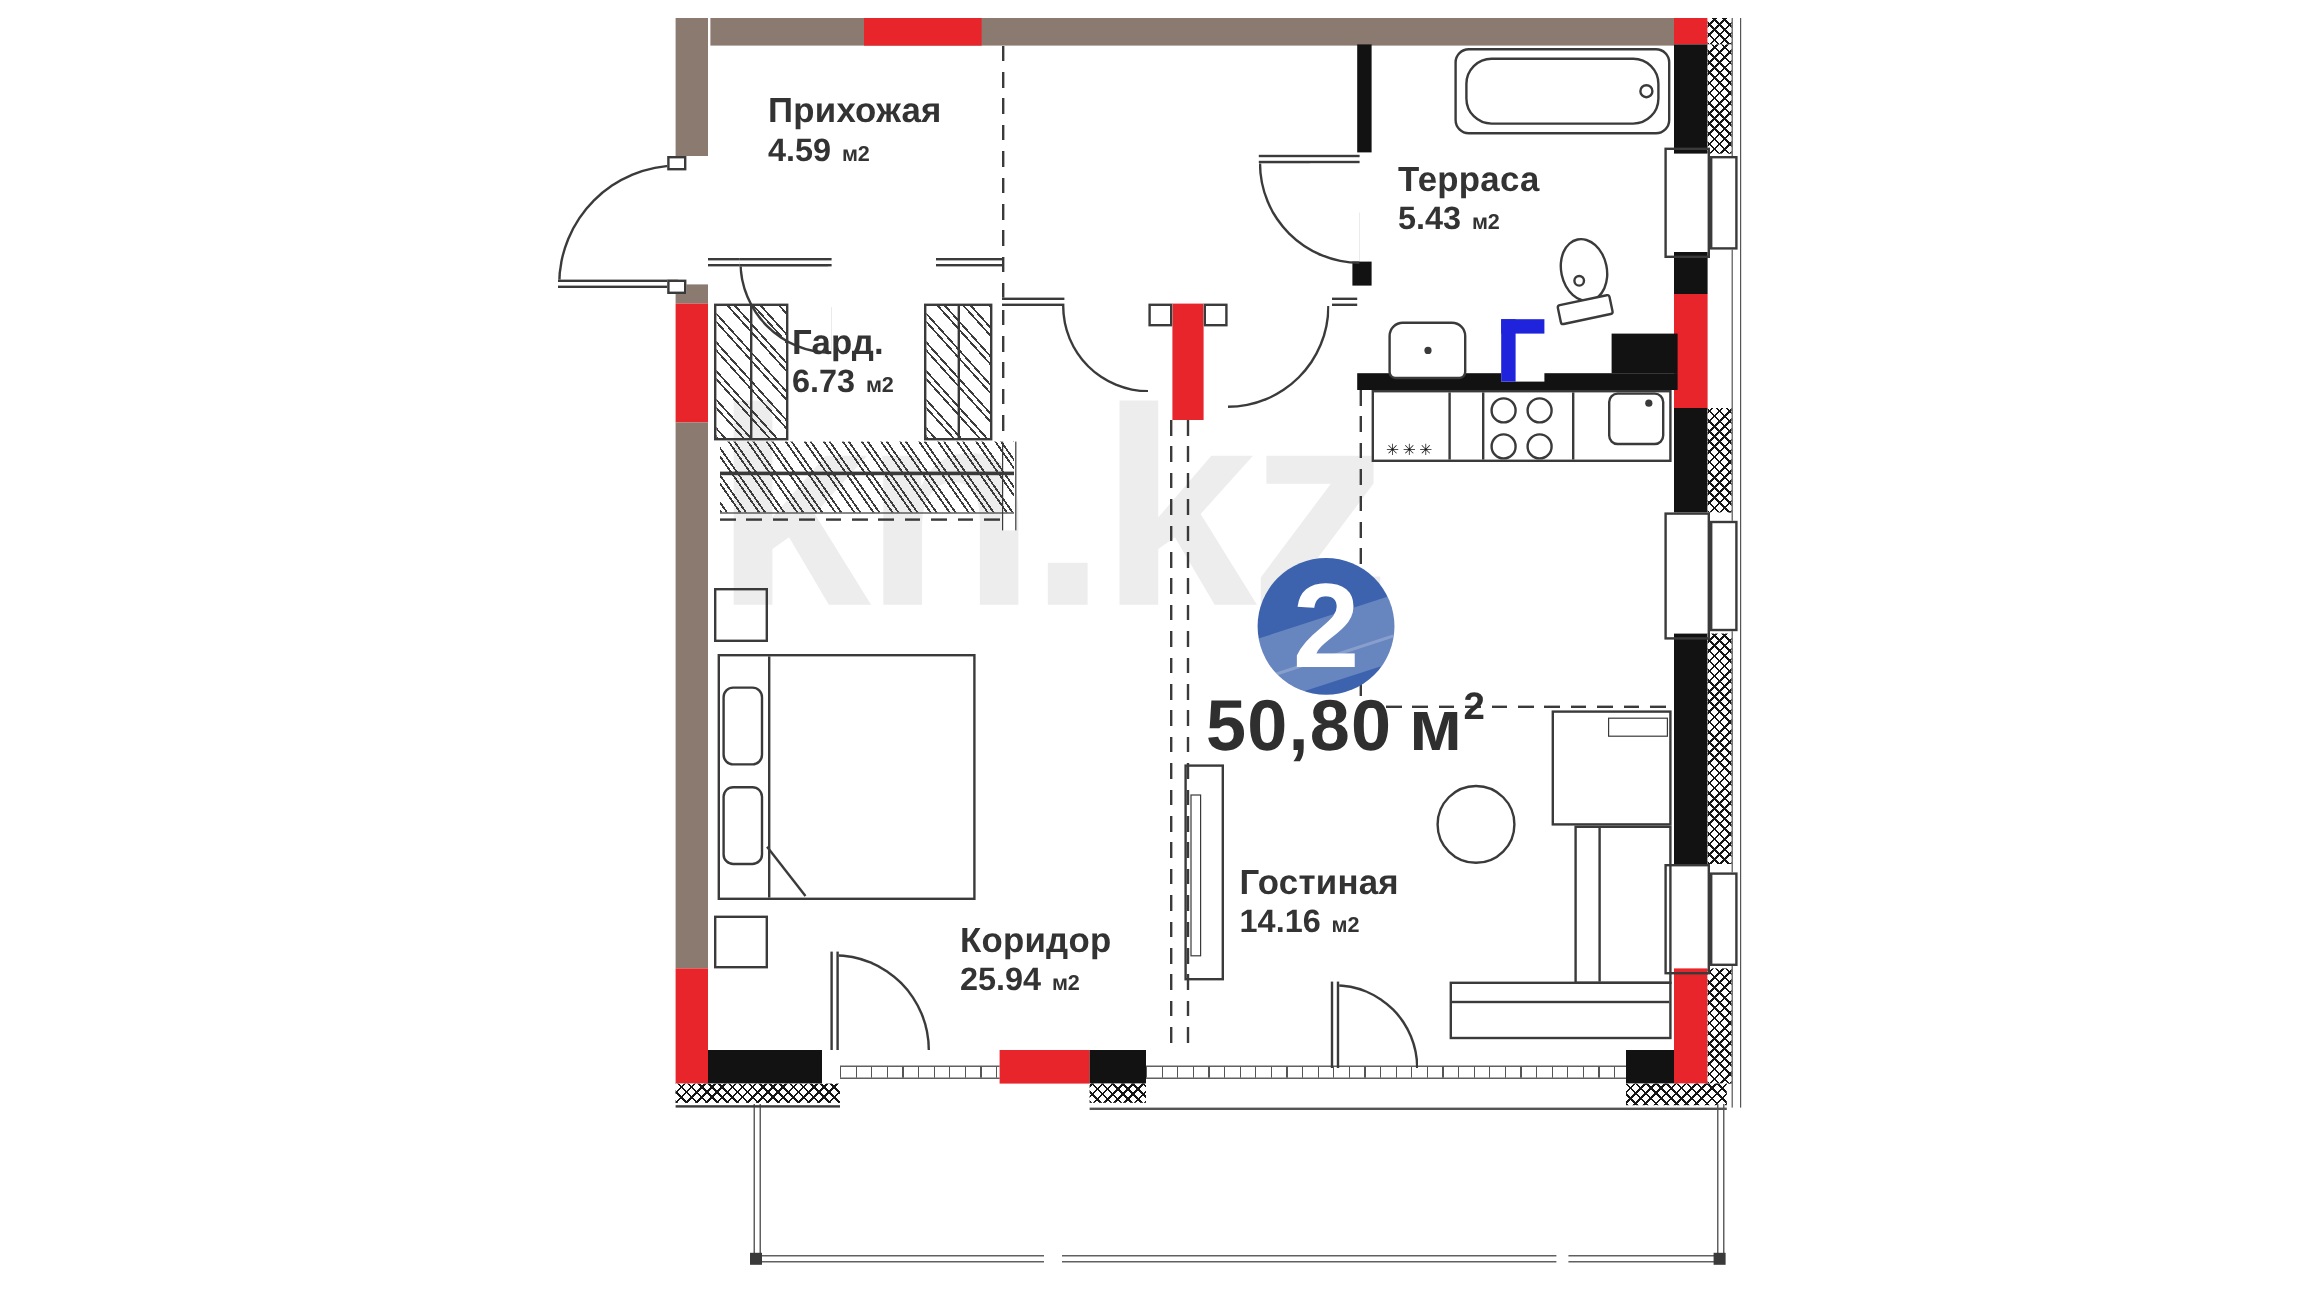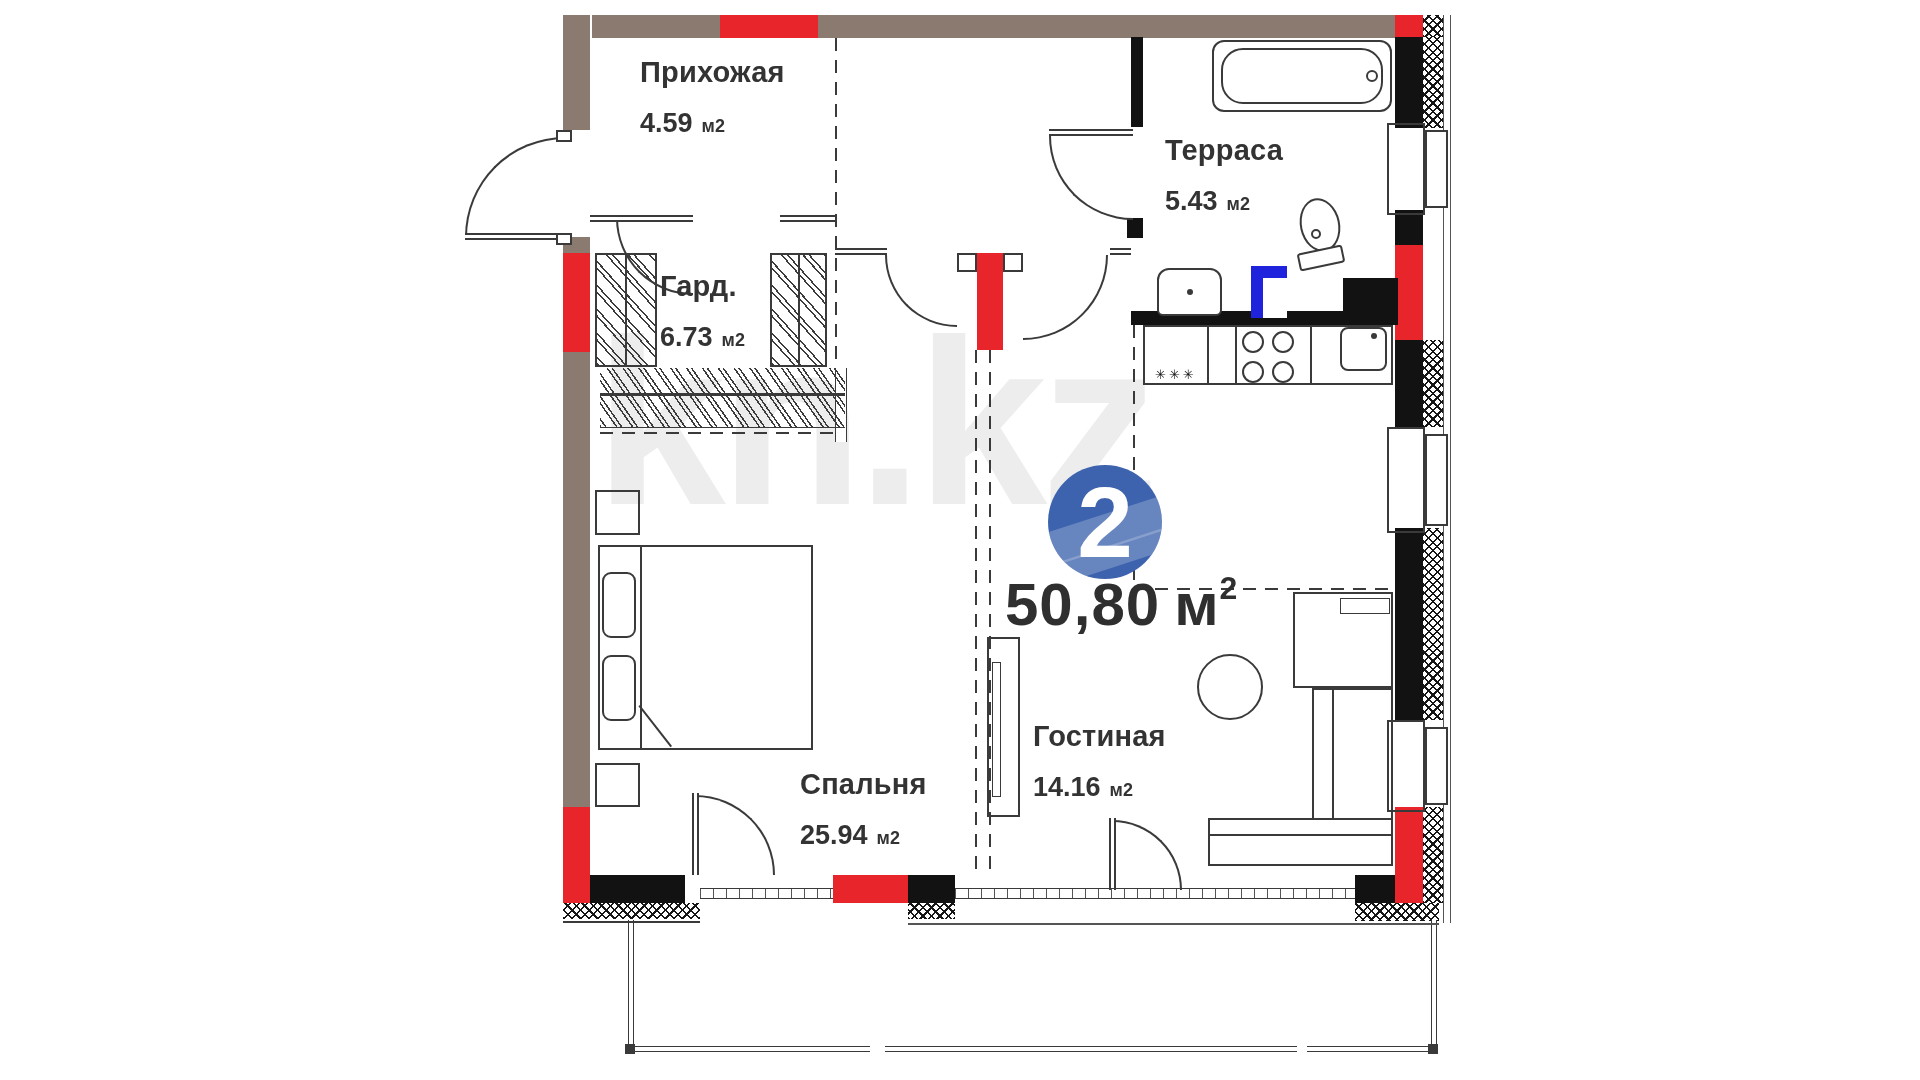--- a/index.html
+++ b/index.html
@@ -47,21 +47,21 @@
      background:repeating-linear-gradient(55deg,#3c3c3c 0 1.5px,transparent 1.5px 4px,#3c3c3c 4px 5.5px,transparent 5.5px 13px)}
   .circle{position:absolute;border:2px solid var(--line);border-radius:50%;background:#fff;z-index:2}
   .dot{position:absolute;background:var(--line);border-radius:50%;z-index:3}
   .facade{position:absolute;border-left:1.5px solid #555;border-right:1.5px solid #555;z-index:1}
   .tline{position:absolute;border-top:1.5px solid var(--line);border-bottom:1.5px solid var(--line);
          background:#fff;z-index:1}
   .tlinev{position:absolute;border-left:1.5px solid var(--line);border-right:1.5px solid var(--line);
          background:#fff;z-index:1}
   .room-label{position:absolute;color:var(--text);z-index:3;line-height:1.08}
   .rname{font-size:29px;font-weight:bold;letter-spacing:0.2px}
-  .rarea{font-size:27px;font-weight:bold;margin-top:21px}
+  .rarea{font-size:27px;font-weight:bold;margin-top:2px}
   .unit{font-size:18px;font-weight:bold;margin-left:9px}
   .total{position:absolute;z-index:3;color:#2f2f2f;font-size:60px;font-weight:bold;letter-spacing:1px}
   .total .tunit{margin-left:14px}
   .total sup{font-size:32px;vertical-align:26px}
   .badge{position:absolute;width:114px;height:114px;border-radius:50%;background:var(--badge_blue);
          z-index:4;overflow:hidden;display:flex;align-items:center;justify-content:center}
   .badge .stripe{position:absolute;background:rgba(255,255,255,0.22)}
   .badge .s1{width:160px;height:34px;left:-30px;top:52px;transform:rotate(-18deg)}
   .badge .s2{width:160px;height:22px;left:-40px;top:88px;transform:rotate(-18deg)}
   .badge-num{color:#fff;font-size:100px;font-weight:bold;position:relative;z-index:1;line-height:1}
@@ -217,38 +217,38 @@
   <div class="box nobg" style="left:838px;top:587px;width:100px;height:96px">
     <div class="abs" style="left:45px;top:4px;width:50px;height:16px;border:1.5px solid var(--line)"></div>
   </div>
   <div class="box nobg" style="left:857px;top:683px;width:81px;height:132px">
     <div class="abs" style="left:18px;top:0;width:2px;height:128px;background:var(--line)"></div>
   </div>
   <div class="box nobg" style="left:753px;top:813px;width:185px;height:48px">
     <div class="abs" style="left:0;top:14px;width:181px;height:2px;background:var(--line)"></div>
   </div>
 
-  <div class="room-label" style="left:185px;top:52px">
+  <div class="room-label" style="left:185px;top:73px">
     <div class="rname">Прихожая</div>
     <div class="rarea"><span>4.59</span><span class="unit">м2</span></div>
   </div>
   <div class="room-label" style="left:710px;top:130px">
     <div class="rname">Терраса</div>
     <div class="rarea"><span>5.43</span><span class="unit">м2</span></div>
   </div>
   <div class="room-label" style="left:205px;top:266px">
     <div class="rname">Гард.</div>
     <div class="rarea"><span>6.73</span><span class="unit">м2</span></div>
   </div>
   <div class="room-label" style="left:578px;top:716px">
     <div class="rname">Гостиная</div>
     <div class="rarea"><span>14.16</span><span class="unit">м2</span></div>
   </div>
   <div class="room-label" style="left:345px;top:764px">
-    <div class="rname">Спальня</div>
+    <div class="rname">Коридор</div>
     <div class="rarea"><span>25.94</span><span class="unit">м2</span></div>
   </div>
 
   <div class="total" style="left:550px;top:565px"><span>50,80</span><span class="tunit">м</span><sup>2</sup></div>
   <div class="badge" style="left:593px;top:460px">
     <div class="stripe s1"></div>
     <div class="stripe s2"></div>
     <span class="badge-num">2</span>
   </div>
 

